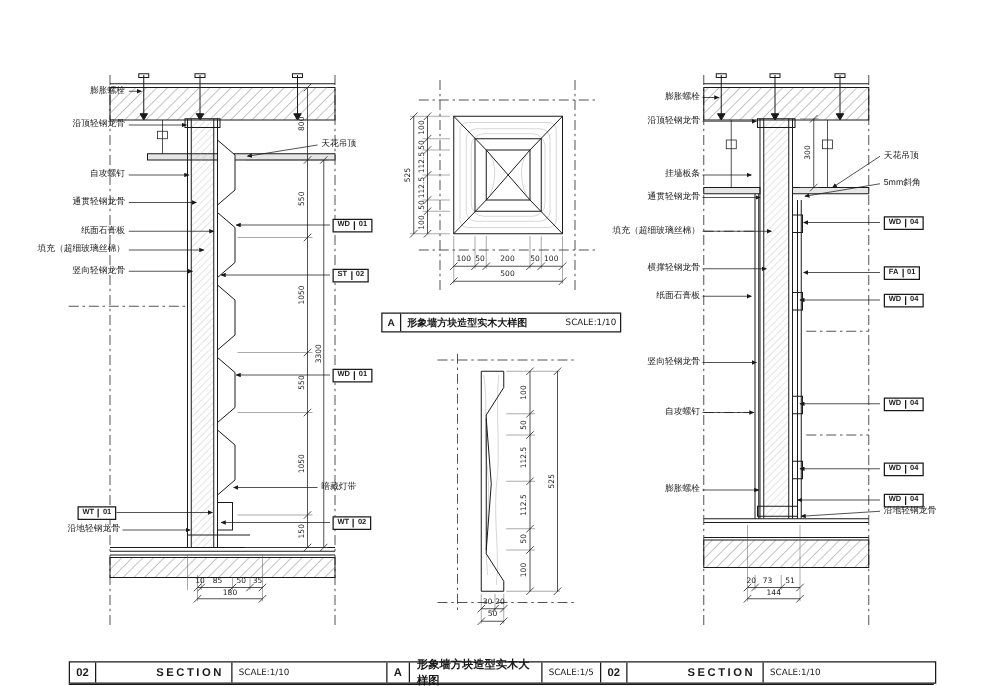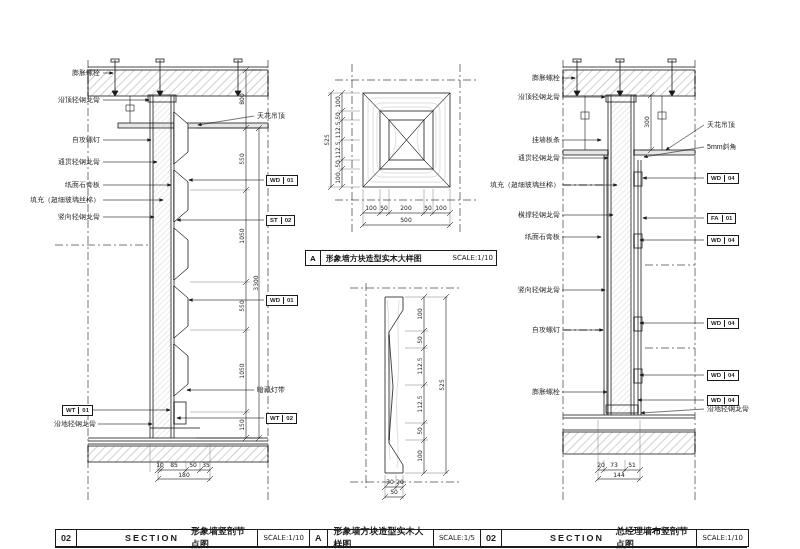--- a/index.html
+++ b/index.html
@@ -361,30 +361,28 @@
 <div class="dimv" style="left:647px;top:122px">300</div>
 <div class="dimh" style="left:601px;top:468px">20</div>
 <div class="dimh" style="left:614px;top:468px">73</div>
 <div class="dimh" style="left:632px;top:468px">51</div>
 <div class="dimh" style="left:619px;top:478px">144</div>
 
 <div class="tstrip" style="left:55px;top:529px;width:692px">
   <div class="tblock" style="width:253px">
     <div class="tnum">02</div>
     <div class="tkind">SECTION</div>
-    <div class="ttitle">形象墙竖剖节点图</div>
     <div class="tscale">SCALE:1/10</div>
   </div>
   <div class="tblock" style="width:170px">
     <div class="tnum">A</div>
     <div class="ttitle">形象墙方块造型实木大样图</div>
     <div class="tscale">SCALE:1/5</div>
   </div>
   <div class="tblock" style="flex:1">
     <div class="tnum">02</div>
     <div class="tkind">SECTION</div>
-    <div class="ttitle">总经理墙布竖剖节点图</div>
     <div class="tscale">SCALE:1/10</div>
   </div>
 </div>
 <div class="bline" style="left:55px;top:547px;width:692px"></div>
 
 </div>
 
 </body></html>

